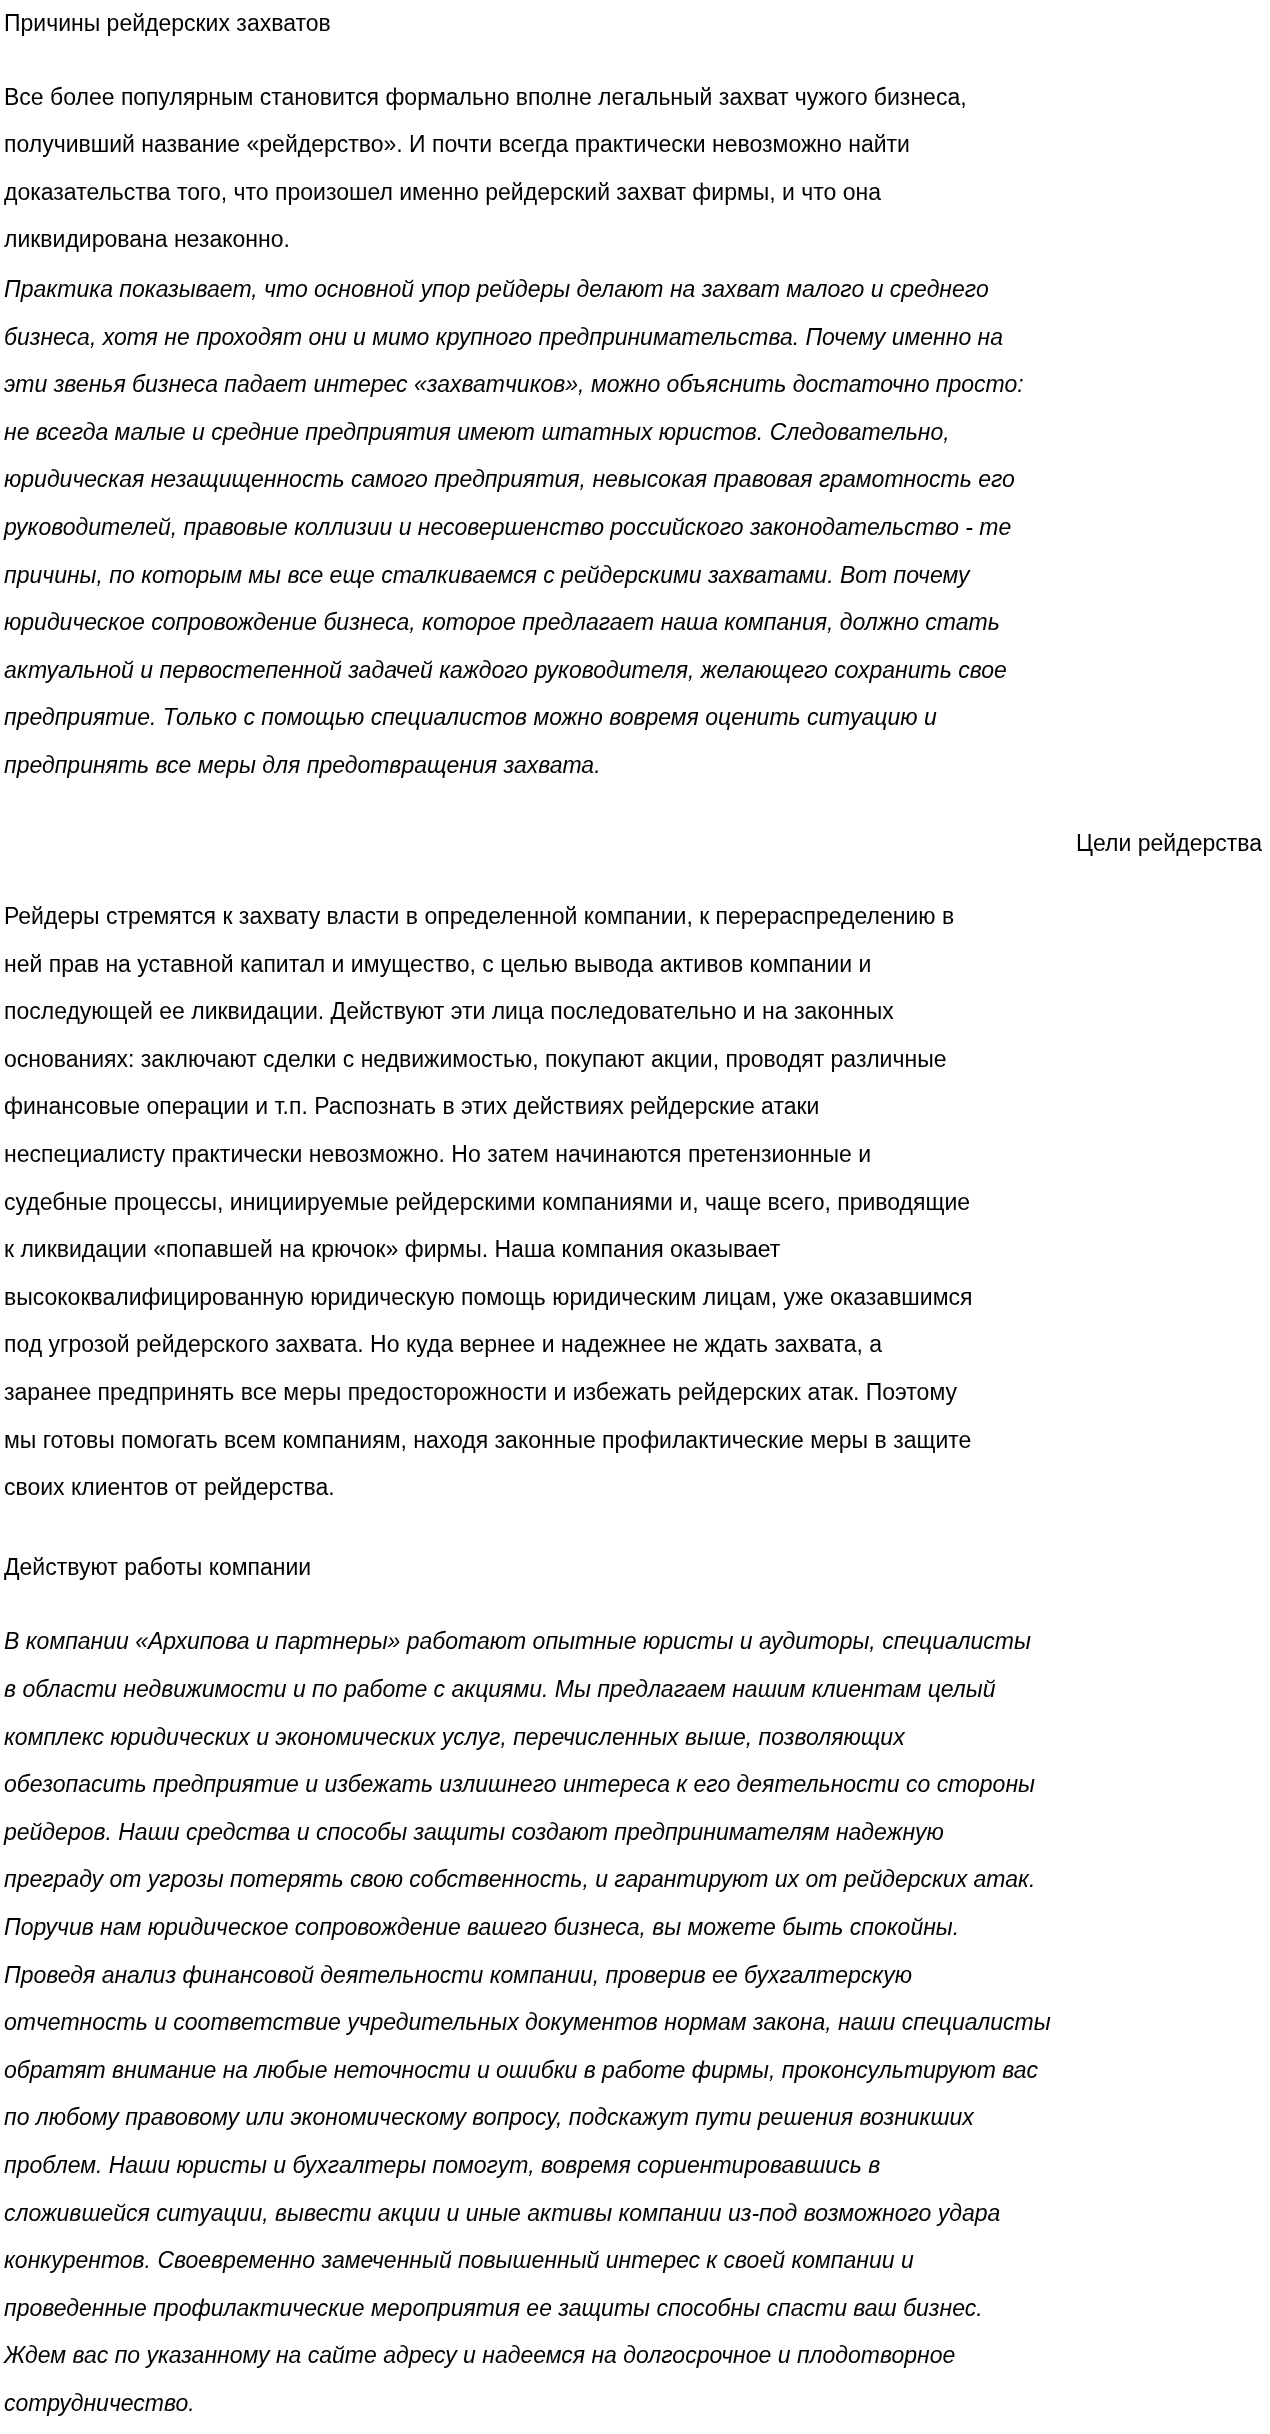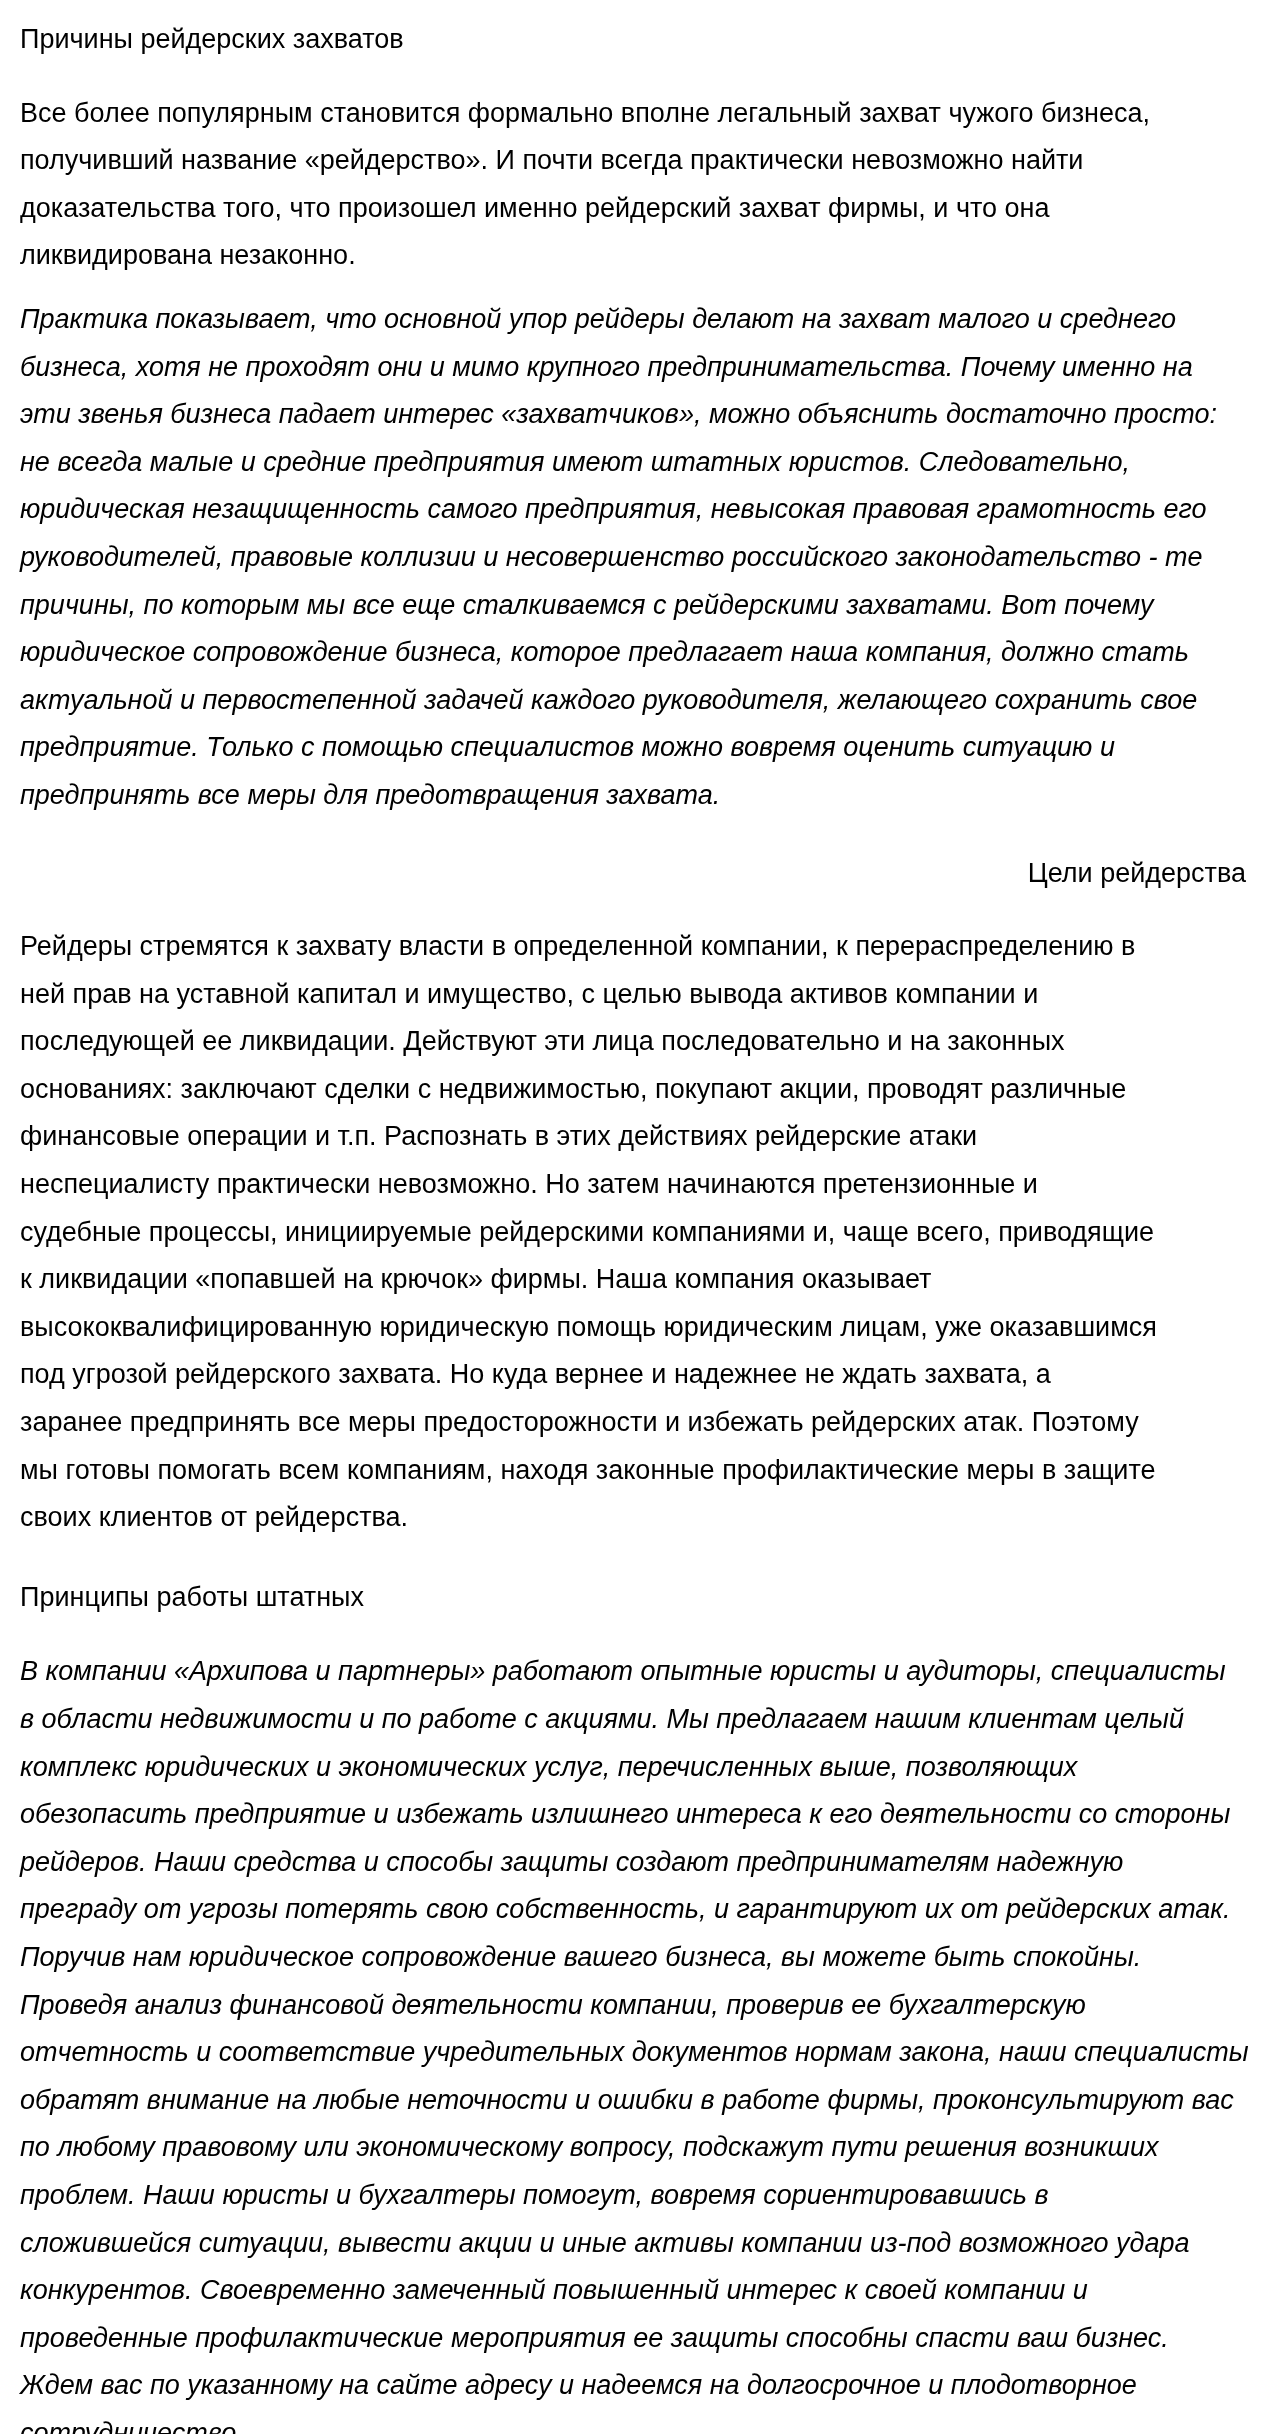--- a/index.html
+++ b/index.html
@@ -12,24 +12,24 @@
     height: 2434px;
     box-sizing: border-box;
     padding: 0 8px 0 4px;
     overflow: hidden;
     color: #000000;
     font-family: "Liberation Sans", "DejaVu Sans", sans-serif;
     font-size: 24px;
     line-height: 47.6px;
   }
   .block {
-    margin: 16px;
+    margin: 0;
     white-space: pre;        
     font-weight: normal;
-    font-size: 27px;
+    font-size: 23px;
     line-height: 47.6px;
   }
   .m26 { margin-top: 26px; }
   .m2  { margin-top: 2px; font-style: italic;  }
   .m30 { margin-top: 30px; text-align: right; }
   .m32 { margin-top: 32px; }
   .m27 { margin-top: 27px; font-style: italic; }
 </style>
 </head>
 <body style="background: rgb(255, 255, 255); color: rgb(0, 0, 0);">
@@ -62,21 +62,21 @@
 финансовые операции и т.п. Распознать в этих действиях рейдерские атаки
 неспециалисту практически невозможно. Но затем начинаются претензионные и
 судебные процессы, инициируемые рейдерскими компаниями и, чаще всего, приводящие
 к ликвидации «попавшей на крючок» фирмы. Наша компания оказывает
 высококвалифицированную юридическую помощь юридическим лицам, уже оказавшимся
 под угрозой рейдерского захвата. Но куда вернее и надежнее не ждать захвата, а
 заранее предпринять все меры предосторожности и избежать рейдерских атак. Поэтому
 мы готовы помогать всем компаниям, находя законные профилактические меры в защите
 своих клиентов от рейдерства.</p>
 
-<h2 class="block m32">Принципы работы штатных</h2>
+<h2 class="block m32">Действуют работы компании</h2>
 
 <p class="block m27">В компании «Архипова и партнеры» работают опытные юристы и аудиторы, специалисты
 в области недвижимости и по работе с акциями. Мы предлагаем нашим клиентам целый
 комплекс юридических и экономических услуг, перечисленных выше, позволяющих
 обезопасить предприятие и избежать излишнего интереса к его деятельности со стороны
 рейдеров. Наши средства и способы защиты создают предпринимателям надежную
 преграду от угрозы потерять свою собственность, и гарантируют их от рейдерских атак.
 Поручив нам юридическое сопровождение вашего бизнеса, вы можете быть спокойны.
 Проведя анализ финансовой деятельности компании, проверив ее бухгалтерскую
 отчетность и соответствие учредительных документов нормам закона, наши специалисты

